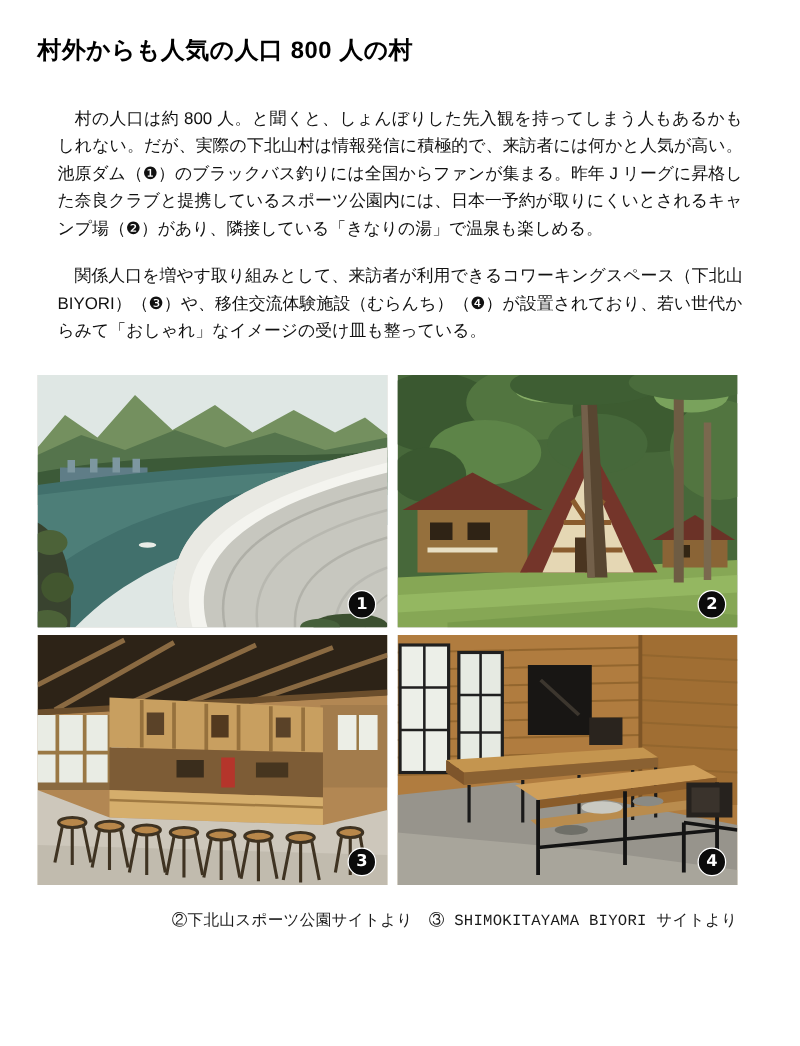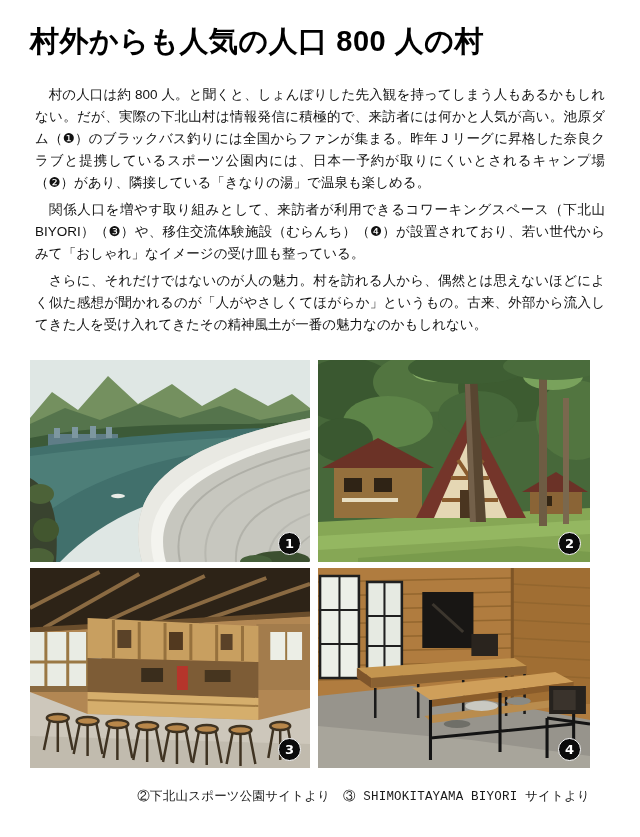--- a/index.html
+++ b/index.html
@@ -8,29 +8,29 @@
     width:640px;height:837px;
     box-sizing:border-box;
     padding:24px 30px 0 30px;
     background:#ffffff;
     font-family:"Liberation Sans","DejaVu Sans",sans-serif;
     color:#111111;
     overflow:hidden;
   }
   .page-title{
     margin:0;
-    font-size:29px;
+    font-size:19px;
     line-height:34px;
     font-weight:bold;
     letter-spacing:0.5px;
     color:#000000;
   }
   .body-text{margin-top:26px;}
   .body-text p{
-    margin:5px;
+    margin:16px;
     font-size:13.5px;
     line-height:22px;
     text-align:justify;
     color:#111111;
   }
   .photo-grid{
     margin-top:24px;
     display:grid;
     grid-template-columns:280px 272px;
     grid-template-rows:202px 200px;
@@ -67,21 +67,20 @@
 </head>
 <body>
 
 <div class="page">
 
   <h1 class="page-title">村外からも人気の人口 800 人の村</h1>
 
   <div class="body-text">
     <p>　村の人口は約 800 人。と聞くと、しょんぼりした先入観を持ってしまう人もあるかもしれない。だが、実際の下北山村は情報発信に積極的で、来訪者には何かと人気が高い。池原ダム（❶）のブラックバス釣りには全国からファンが集まる。昨年 J リーグに昇格した奈良クラブと提携しているスポーツ公園内には、日本一予約が取りにくいとされるキャンプ場（❷）があり、隣接している「きなりの湯」で温泉も楽しめる。</p>
     <p>　関係人口を増やす取り組みとして、来訪者が利用できるコワーキングスペース（下北山 BIYORI）（❸）や、移住交流体験施設（むらんち）（❹）が設置されており、若い世代からみて「おしゃれ」なイメージの受け皿も整っている。</p>
-    <p>　さらに、それだけではないのが人の魅力。村を訪れる人から、偶然とは思えないほどによく似た感想が聞かれるのが「人がやさしくてほがらか」というもの。古来、外部から流入してきた人を受け入れてきたその精神風土が一番の魅力なのかもしれない。</p>
   </div>
 
   <div class="photo-grid">
 
     <div class="photo">
       <svg viewBox="0 0 280 202" preserveAspectRatio="none">
         <rect width="280" height="202" fill="#dfe7e4"></rect>
         <g>
           <path d="M0,58 L22,32 48,50 78,16 108,44 142,24 172,46 205,28 238,46 262,34 280,48 L280,86 L0,86 Z" fill="#74905f"></path>
           <path d="M0,64 L35,48 70,60 110,44 150,58 190,46 230,60 280,50 L280,96 L0,96 Z" fill="#52714a" opacity="0.9"></path>

